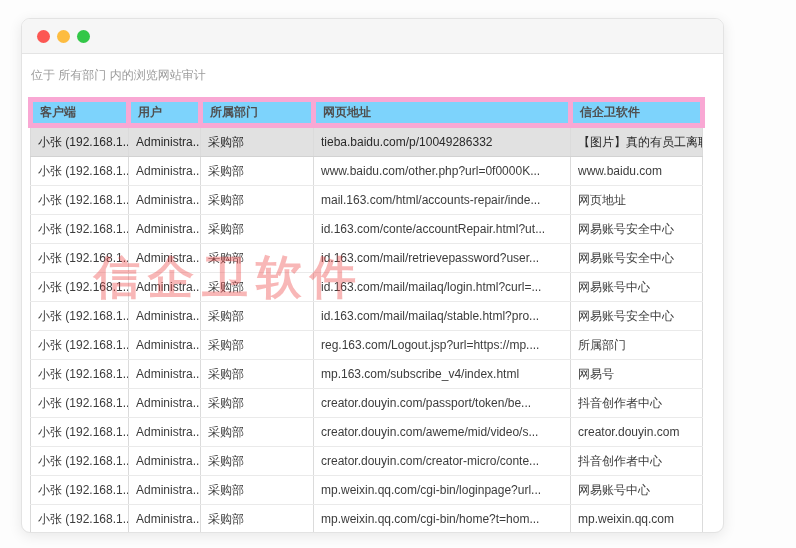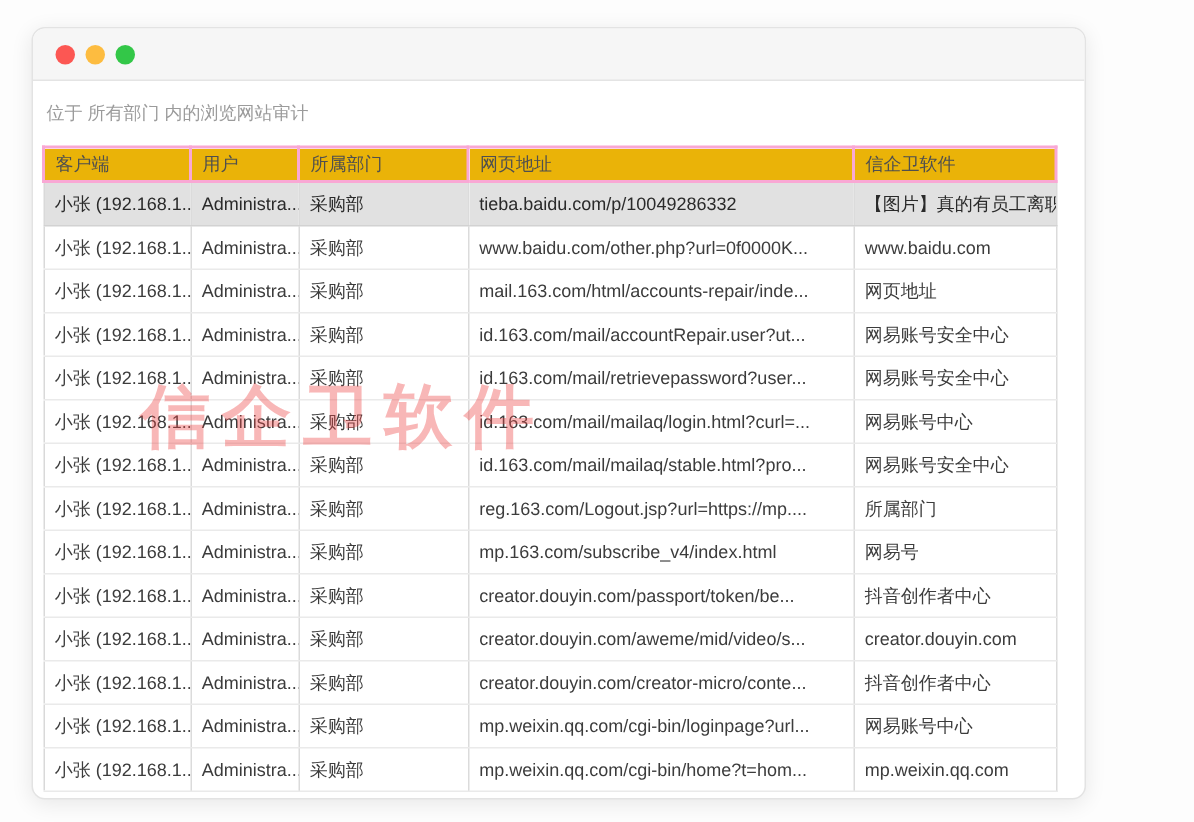--- a/index.html
+++ b/index.html
@@ -48,26 +48,26 @@
   table {
     width:100%;
     border-collapse:collapse;
     table-layout:fixed;
     font-size:12px;
     color:#3c3c3c;
     border:1px solid #d9d9d9;
   }
   th {
     height:21px;
-    font-weight:normal;
+    font-weight:bold;
     text-align:left;
     color:#4f4f4f;
     padding:0 4px 0 7px;
-    border:2px solid #f9a8d4;
-    background:#eab308;
+    border:5px solid #f9a8d4;
+    background:#7dd3fc;
     white-space:nowrap;
     overflow:hidden;
   }
   td {
     height:28px;
     padding:0 4px 0 7px;
     border-right:1px solid #dbdbdb;
     border-bottom:1px solid #eaeaea;
     white-space:nowrap;
     overflow:hidden;
@@ -143,21 +143,21 @@
     <td>小张 (192.168.1...</td>
     <td>Administra...</td>
     <td>采购部</td>
     <td>mail.163.com/html/accounts-repair/inde...</td>
     <td>网页地址</td>
   </tr>
           <tr>
     <td>小张 (192.168.1...</td>
     <td>Administra...</td>
     <td>采购部</td>
-    <td>id.163.com/mail/accountRepair.user?ut...</td>
+    <td>id.163.com/conte/accountRepair.html?ut...</td>
     <td>网易账号安全中心</td>
   </tr>
           <tr>
     <td>小张 (192.168.1...</td>
     <td>Administra...</td>
     <td>采购部</td>
     <td>id.163.com/mail/retrievepassword?user...</td>
     <td>网易账号安全中心</td>
   </tr>
           <tr>

